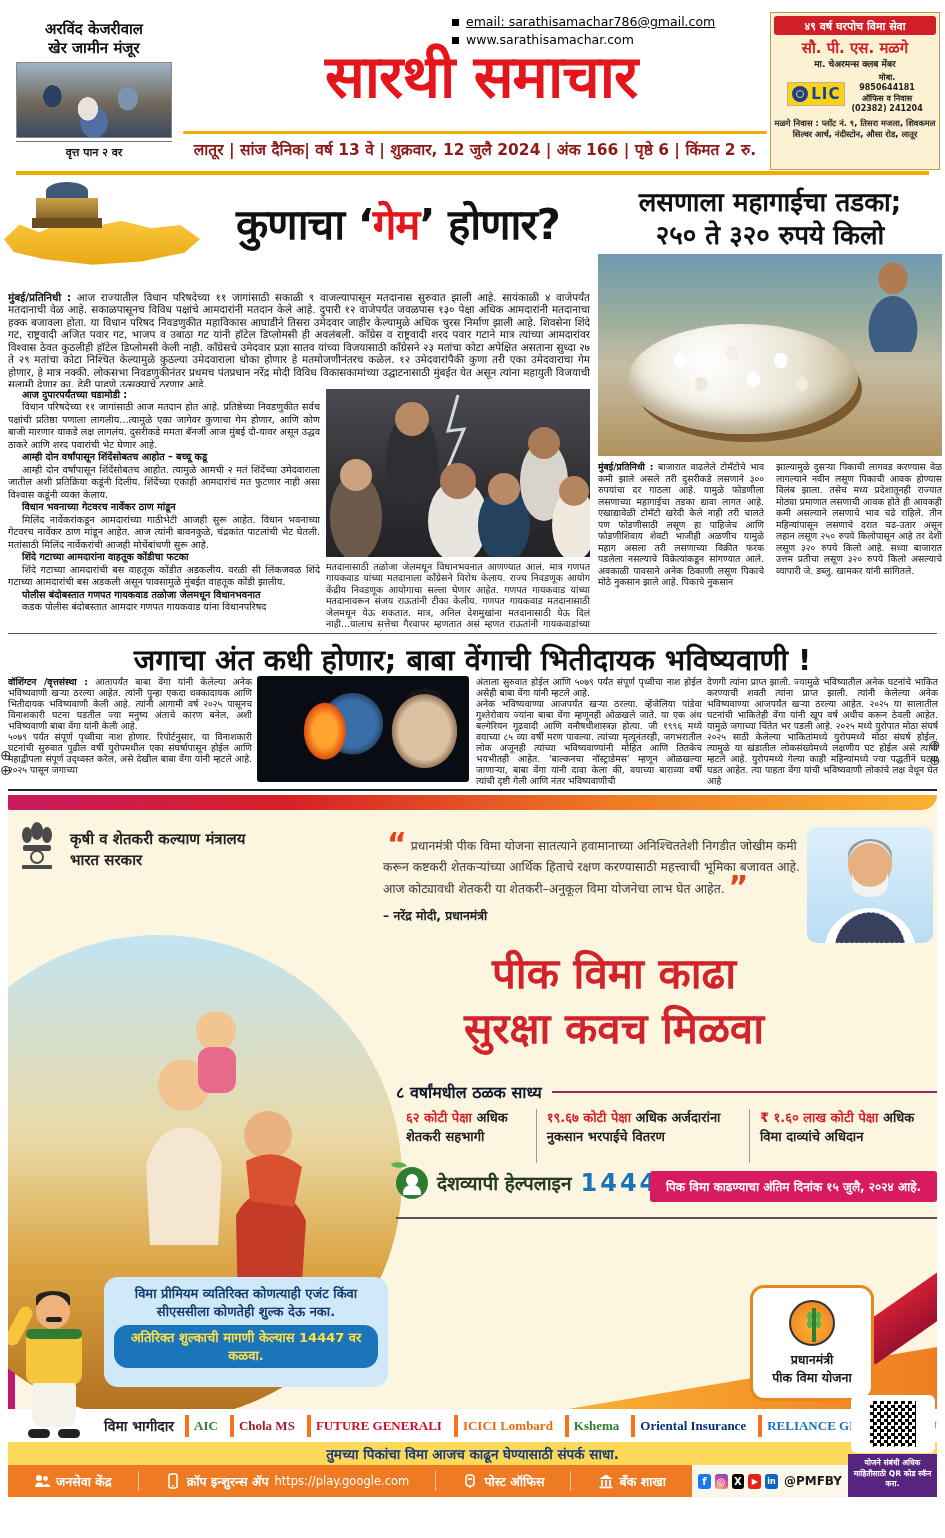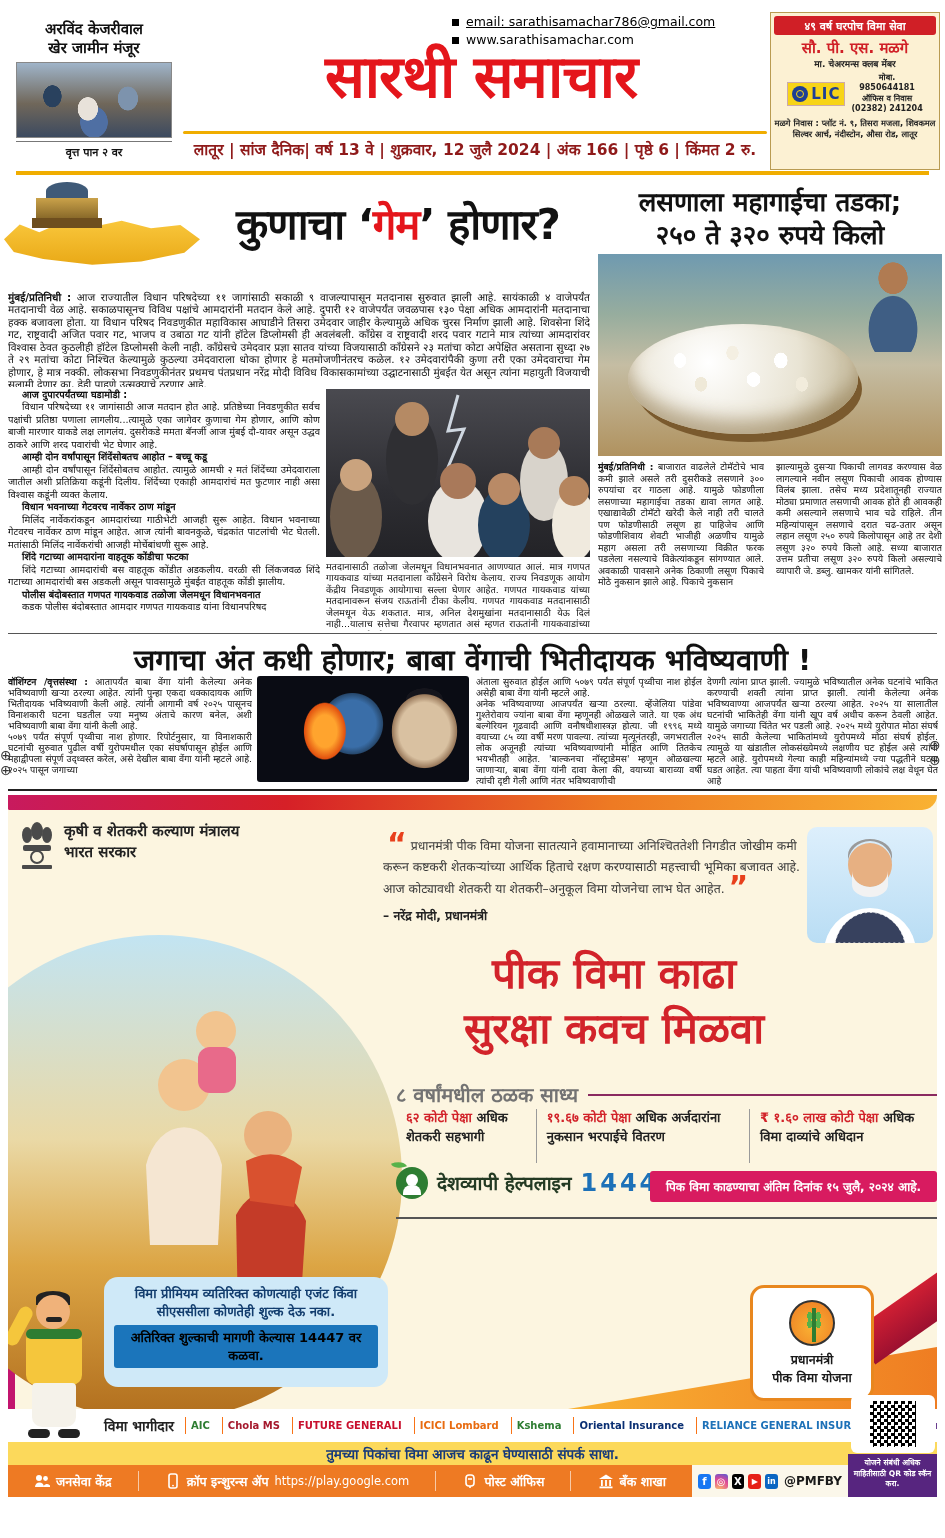--- a/index.html
+++ b/index.html
@@ -108,37 +108,37 @@
   .ad { position:absolute; left:8px; top:795px; width:929px; height:702px; background:#fcf5e0; overflow:hidden; }
   .ad-stripe { position:absolute; left:0; top:0; width:100%; height:15px;
      background:linear-gradient(93deg,#c81a5e 0%,#d62027 30%,#ee7a23 65%,#f9b233 100%);
      border-radius:0 0 40px 4px; }
   .deco-magenta { position:absolute; left:0; top:468px; width:7px; height:152px; background:#c2156e; }
   .deco-orange { position:absolute; left:560px; top:552px; width:369px; height:62px;
      background:linear-gradient(90deg,#f9b233,#ef7d22); clip-path:polygon(0 100%,100% 0,100% 100%); }
   .deco-ribbon { position:absolute; left:836px; top:470px; width:220px; height:40px;
      background:linear-gradient(#d01f33,#9c1030); transform:rotate(-35deg); }
 
-  .ministry { position:absolute; left:12px; top:26px; display:flex; align-items:flex-start; gap:10px; }
+  .ministry { position:absolute; left:12px; top:26px; display:flex; align-items:flex-end; gap:16px; }
   .ministry-txt { font-size:15px; font-weight:700; line-height:1.4; color:#222; }
 
   .quote { position:absolute; left:375px; top:40px; width:424px; font-size:12.3px; line-height:1.7; color:#3a3a3a; }
   .qmark { color:#e8401c; font-size:30px; font-weight:800; line-height:.6; vertical-align:-4px; padding:0 4px; }
   .q-attrib { font-weight:700; color:#222; margin-top:6px; }
   .modi { position:absolute; left:799px; top:32px; width:126px; height:116px; border-radius:10px; overflow:hidden;
      background:linear-gradient(180deg,#ddeffc,#b9ddf4); }
 
   .family { position:absolute; left:-92px; top:140px; width:486px; height:486px; border-radius:50%; overflow:hidden;
      background:linear-gradient(180deg,#c2e4f2 0%, #ead9a6 42%, #dca544 68%, #b06d1d 100%); }
 
   .slogan { position:absolute; left:388px; top:152px; width:436px; text-align:center;
      font-size:42px; font-weight:800; color:#d2232a; line-height:1.3; white-space:nowrap; }
 
   .ach-title { position:absolute; left:388px; top:286px; width:544px; display:flex; align-items:center; gap:10px;
-     font-size:20px; font-weight:800; color:#737373; white-space:nowrap; }
+     font-size:16px; font-weight:800; color:#0f172a; white-space:nowrap; }
   .ach-title i { flex:1; height:2px; background:#8a2a60; }
   .stats { position:absolute; left:388px; top:314px; width:544px; height:54px; display:flex; }
   .stat { padding:0 10px; font-size:13px; font-weight:700; line-height:1.45; }
   .stat + .stat { border-left:1.5px solid #9a9a9a; }
   .stat .red { color:#d2232a; } .stat .dk { color:#222; }
 
   .helpline { position:absolute; left:388px; top:372px; display:flex; align-items:center; gap:9px; }
   .hl-icon { width:32px; height:32px; border-radius:50%; background:#2e7d32; position:relative; }
   .hl-icon::before { content:""; position:absolute; left:10px; top:7px; width:12px; height:12px; border-radius:50%; background:#fff; }
   .hl-icon::after { content:""; position:absolute; left:7px; top:18px; width:18px; height:10px; border-radius:8px 8px 0 0; background:#fff; }
@@ -178,37 +178,37 @@
   .fm-body { position:absolute; left:16px; top:42px; width:56px; height:56px; border-radius:10px; background:#f5c63c; }
   .fm-scarf { position:absolute; left:16px; top:42px; width:56px; height:10px; background:#2e7d32; border-radius:8px; }
   .fm-arm { position:absolute; left:2px; top:18px; width:14px; height:42px; border-radius:7px; background:#f5c63c; transform:rotate(28deg); }
   .fm-dhoti { position:absolute; left:22px; top:96px; width:44px; height:44px; background:#f5f2ea; border-radius:4px 4px 10px 10px; }
   .fm-sh1,.fm-sh2 { position:absolute; top:142px; width:22px; height:9px; border-radius:6px; background:#222; }
   .fm-sh1 { left:18px; } .fm-sh2 { left:48px; }
 
   .bluebox { position:absolute; left:96px; top:482px; width:284px; height:110px; z-index:5;
      background:#cfe9f8; border-radius:14px; padding:8px 10px 6px; text-align:center; }
   .bb-light { color:#123d6e; font-size:13px; font-weight:700; line-height:1.35; }
-  .bb-dark { margin-top:5px; background:#1b75bb; border-radius:3px; color:#000000; font-size:13px; font-weight:700; line-height:1.35; padding:4px 6px; }
+  .bb-dark { margin-top:5px; background:#1b75bb; border-radius:14px; color:#fde047; font-size:13px; font-weight:700; line-height:1.35; padding:4px 6px; }
 
   .pmfby { position:absolute; left:742px; top:490px; width:124px; height:116px; z-index:5; background:#fff;
      border:3px solid #e8871e; border-radius:14px; display:flex; flex-direction:column; align-items:center; padding-top:12px; }
   .pm-logo { width:46px; height:46px; border-radius:50%; background:radial-gradient(circle at 50% 60%, #f9b233, #ee7a23); position:relative; border:2px solid #333; }
   .pm-logo::before { content:""; position:absolute; left:21px; top:6px; width:4px; height:34px; background:#2e7d32; }
   .pm-logo::after { content:""; position:absolute; left:12px; top:8px; width:22px; height:20px;
      background:radial-gradient(4px 7px at 30% 30%, #57b24a 0 60%, transparent 62%),
                 radial-gradient(4px 7px at 70% 30%, #57b24a 0 60%, transparent 62%),
                 radial-gradient(4px 7px at 30% 70%, #57b24a 0 60%, transparent 62%),
                 radial-gradient(4px 7px at 70% 70%, #57b24a 0 60%, transparent 62%); }
   .pm-t { font-size:12.5px; font-weight:800; color:#1a1a1a; text-align:center; line-height:1.4; margin-top:5px; }
 
   .partners { position:absolute; left:0; top:614px; width:929px; height:33px; background:#fff; z-index:3;
      display:flex; align-items:center; gap:7px; padding:0 6px 0 96px; overflow:hidden; }
   .pt-label { font-size:14px; font-weight:700; color:#222; white-space:nowrap; margin-right:4px; }
-  .chip { font-size:10px; font-weight:700; border-left:1px solid #f97316; padding:3px 5px; white-space:nowrap; color:#10316e; }
+  .chip { font-size:13px; font-weight:700; border-left:4px solid #f97316; padding:3px 5px; white-space:nowrap; color:#10316e;font-family:Liberation Serif, serif; }
   .chip.c1{color:#2e7d32;} .chip.c2{color:#a5192d;} .chip.c3{color:#c8102e;} .chip.c4{color:#e86b10;}
   .chip.c5{color:#0a2f73;} .chip.c6{color:#1d71b8;} .chip.c7{color:#5b2a84;}
   .chipbox { width:18px; height:14px; border-radius:2px; }
 
   .strip-yellow { position:absolute; left:0; top:647px; width:929px; height:23px; background:#fcd95b; z-index:2;
      display:flex; align-items:center; justify-content:center; font-size:13.5px; font-weight:800; color:#173a7a; }
   .f-orange { position:absolute; left:0; top:670px; width:684px; height:32px; background:#ee7a23; z-index:3;
      display:flex; align-items:center; justify-content:space-evenly; color:#fff; }
   .f-item { display:flex; align-items:center; gap:6px; font-size:12.5px; font-weight:700; white-space:nowrap; }
   .f-sep { width:1px; height:20px; background:rgba(255,255,255,.6); }

